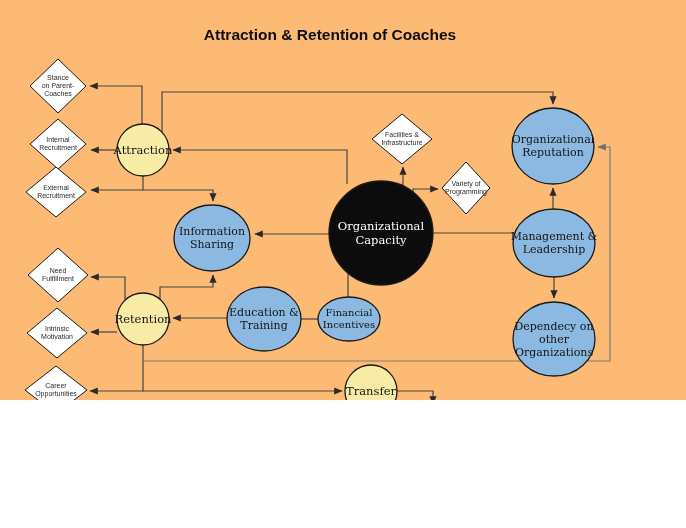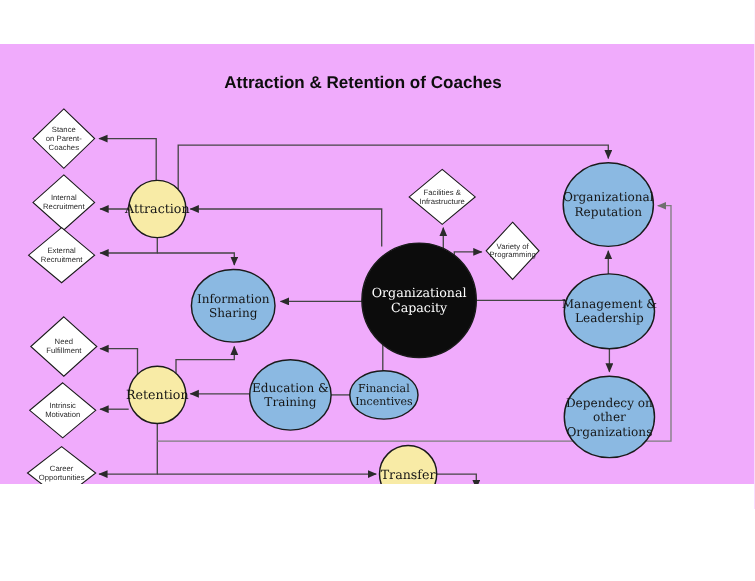--- a/index.html
+++ b/index.html
@@ -1,16 +1,16 @@
 <!DOCTYPE html>
 <html><head>
 <meta charset="utf-8">
 <style>
   html,body{margin:0;padding:0;background:#ffffff;}
-  .canvas{width:686px;height:400px;position:relative;background:#f0abfc;margin-top:40px;}
+  .canvas{width:686px;height:400px;position:relative;background:#fdba74;}
   svg{display:block;}
   .title{font:bold 15.5px "Liberation Sans",sans-serif;fill:#0e0e0e;text-anchor:middle;}
   .clabel{font:11px "DejaVu Serif",serif;fill:#151515;text-anchor:middle;}
   .clabel.big{font-size:11.5px;}
   .clabel.white{fill:#ffffff;}
   .dlabel{font:7px "Liberation Sans",sans-serif;fill:#2a2a2a;text-anchor:middle;}
   .shape{stroke:#1a1a1a;stroke-width:1.3;}
   .diamond{stroke:#1a1a1a;stroke-width:1;}
   .edge{fill:none;stroke:#444;stroke-width:1.2;}
   .edge.gray{stroke:#7d7d7d;}

